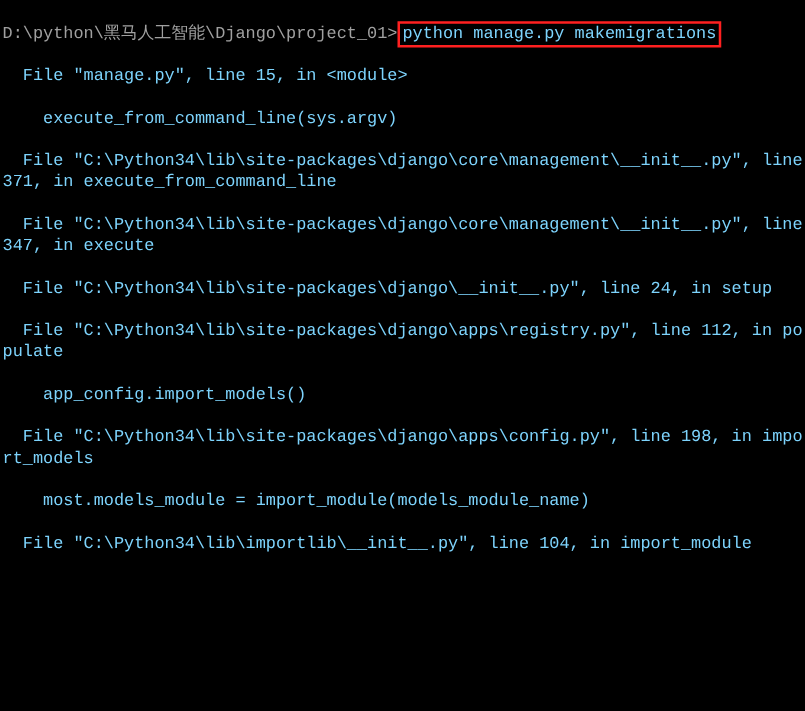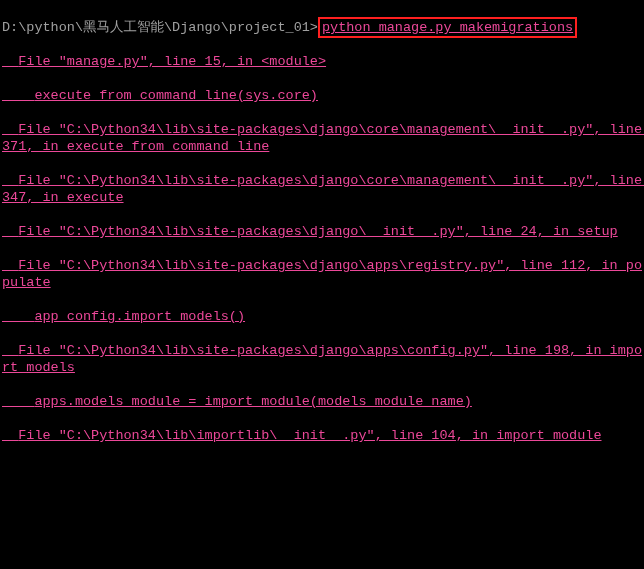--- a/index.html
+++ b/index.html
@@ -15,42 +15,42 @@
     overflow: hidden;
   }
   .terminal {
     padding: 2px 2px;
     white-space: pre;
   }
   .line {
     white-space: pre-wrap;
     word-break: break-all;
   }
-  .bright { color: #ec4899; text-decoration: underline; }
+  .bright { color: #7dd3fc; }
   .box-red {
     border: 2px solid #ff2020;
     display: inline-block;
     padding: 0 2px;
     margin: -2px 0;
   }
 </style>
 </head>
 <body>
 
 <div class="terminal">
 <div class="line"><span>D:\python\黑马人工智能\Django\project_01&gt;</span><span class="box-red"><span class="bright">python manage.py makemigrations</span></span></div>
 <div class="line bright">  File "manage.py", line 15, in &lt;module&gt;</div>
-<div class="line bright">    execute_from_command_line(sys.core)</div>
+<div class="line bright">    execute_from_command_line(sys.argv)</div>
 <div class="line bright">  File "C:\Python34\lib\site-packages\django\core\management\__init__.py", line 371, in execute_from_command_line</div>
 <div class="line bright">  File "C:\Python34\lib\site-packages\django\core\management\__init__.py", line 347, in execute</div>
 <div class="line bright">  File "C:\Python34\lib\site-packages\django\__init__.py", line 24, in setup</div>
 <div class="line bright">  File "C:\Python34\lib\site-packages\django\apps\registry.py", line 112, in populate</div>
 <div class="line bright">    app_config.import_models()</div>
 <div class="line bright">  File "C:\Python34\lib\site-packages\django\apps\config.py", line 198, in import_models</div>
-<div class="line bright">    apps.models_module = import_module(models_module_name)</div>
+<div class="line bright">    most.models_module = import_module(models_module_name)</div>
 <div class="line bright">  File "C:\Python34\lib\importlib\__init__.py", line 104, in import_module</div>
 
 
 
 
 
 
 
 
 

